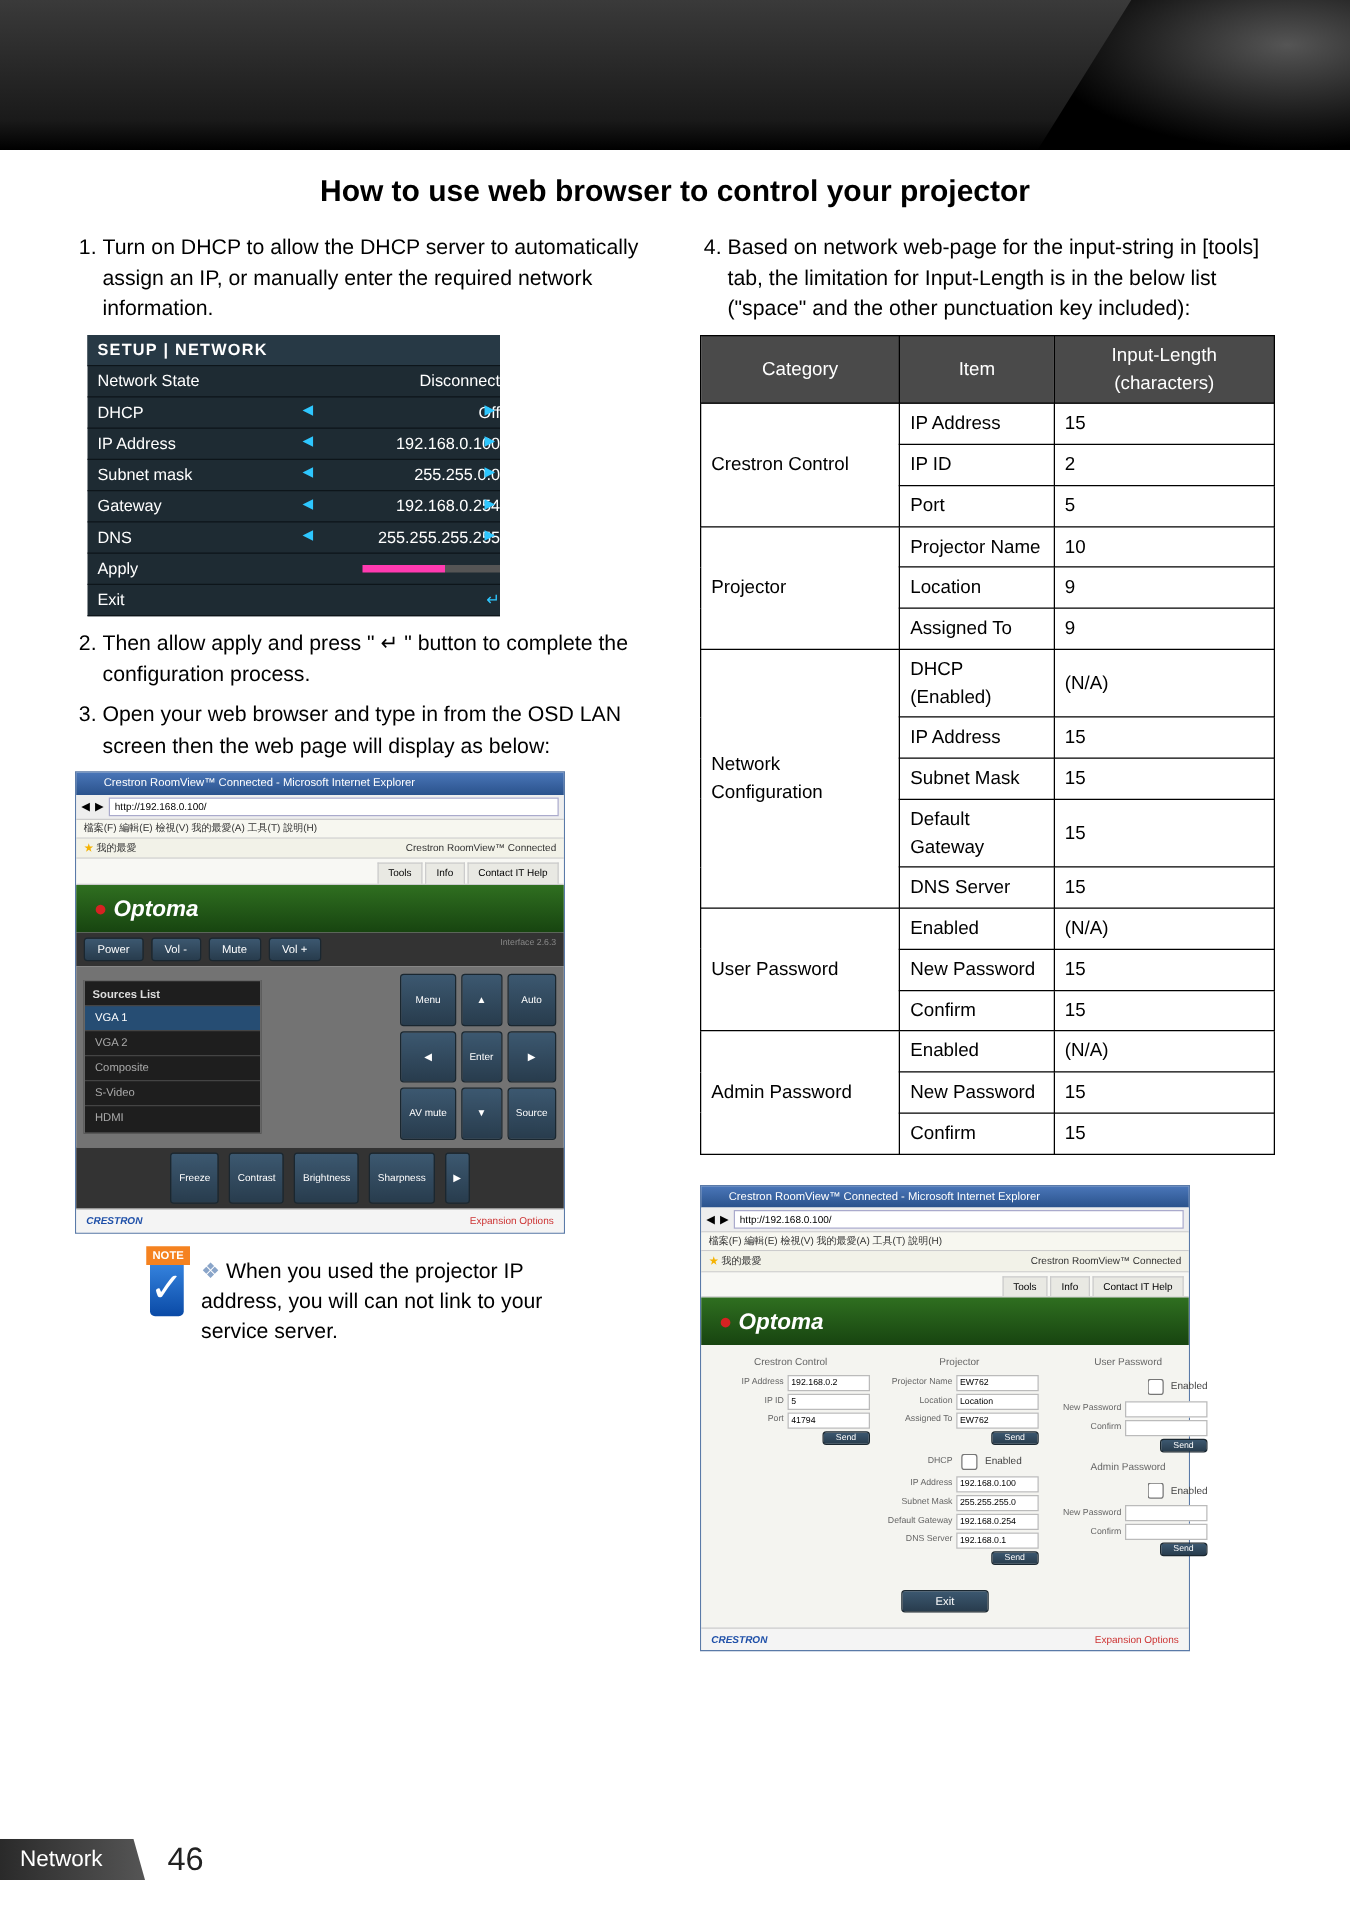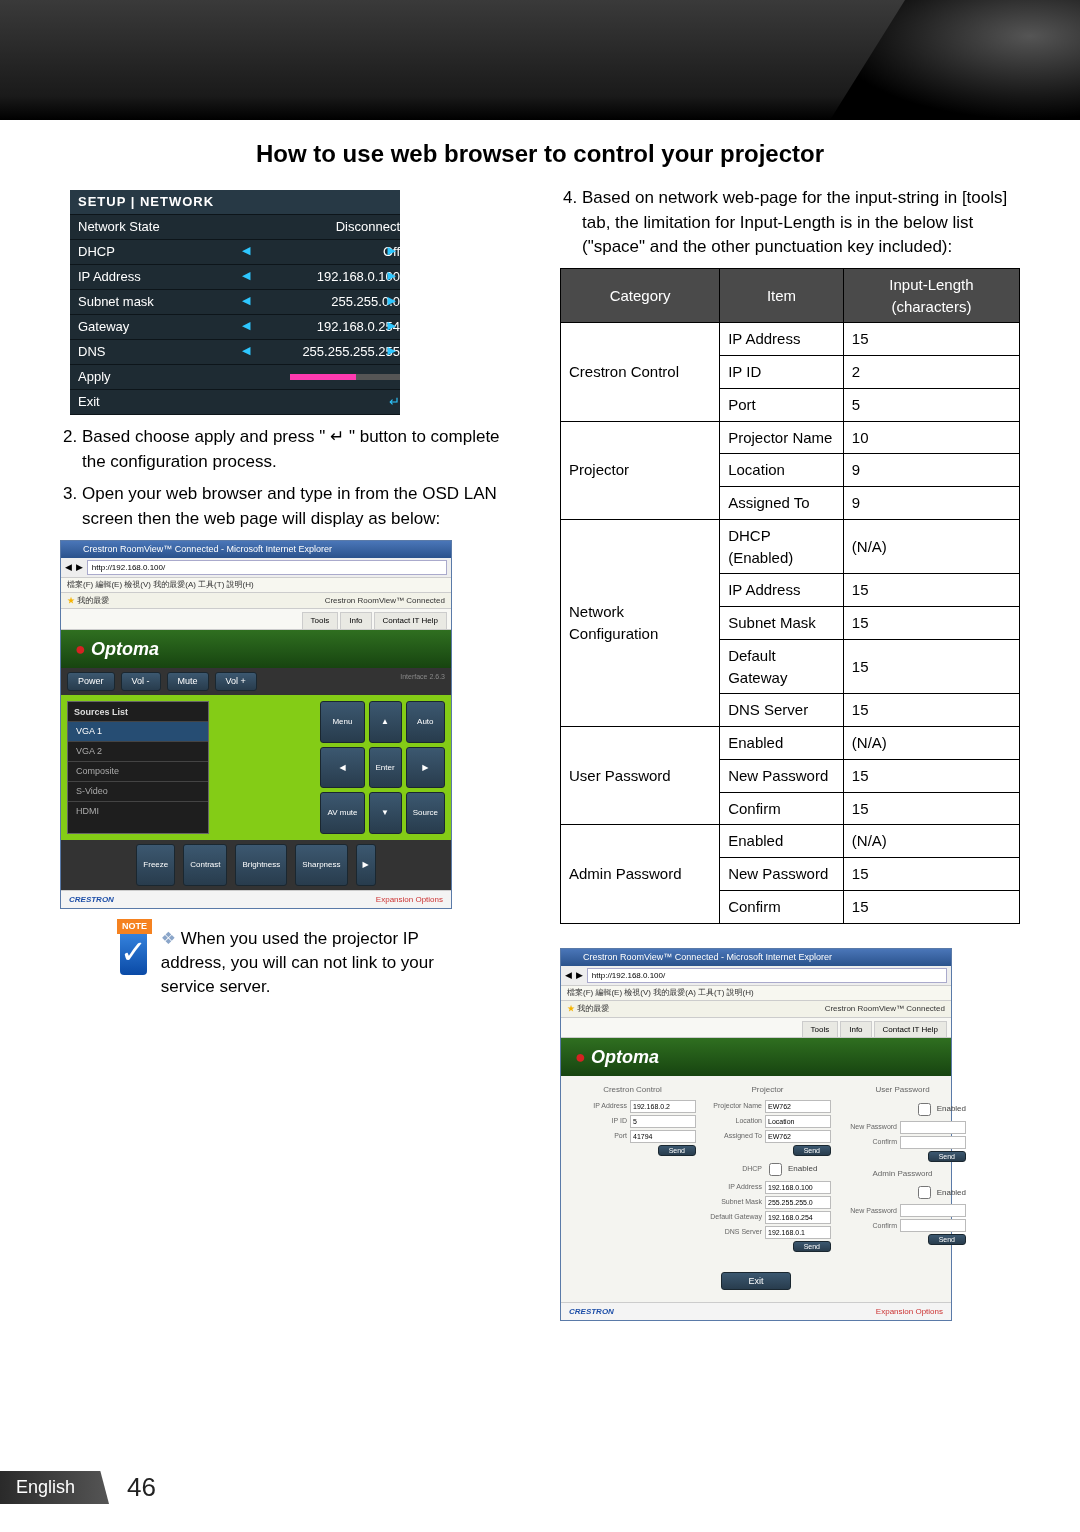--- a/index.html
+++ b/index.html
@@ -201,25 +201,26 @@
     background: linear-gradient(#3c5870, #283c4d);
     color: #fff;
     border: 1px solid #1a2730;
     border-radius: 3px;
     padding: 2px 10px;
     font-size: 9px;
     text-align: center;
   }
   .ctrl-btn.sm { padding: 14px 6px; font-size: 8px; }
   .sources-area {
-    background: #84cc16;
+    background: #737373;
     color: #ccc;
     padding: 6px;
     display: flex;
     gap: 10px;
+    align-items: center;
   }
   .sources-list {
     background: #1e1e1e;
     border: 1px solid #666;
     width: 140px;
     padding: 2px 0;
   }
   .sources-list .hdr { color: #ddd; padding: 2px 6px; font-weight: bold; font-size: 9px; }
   .src-item { padding: 3px 8px; font-size: 9px; color: #aaa; border-top: 1px solid #444; }
   .src-item.active { color: #fff; background: #264d73; }
@@ -367,20 +368,23 @@
 <div class="page">
   <div class="header-banner">
     <div class="lens-deco"></div>
   </div>
 
   <h2 class="section-title">How to use web browser to control your projector</h2>
 
   <div class="two-col">
 
     <div class="col">
+      <ol class="steps" start="1">
+        <li>Turn on DHCP to allow the DHCP server to automatically assign an IP, or manually enter the required network information.</li>
+      </ol>
 
       <div class="osd-panel">
         <div class="osd-row osd-header">
             <span class="label" style="width:100%">SETUP  |  NETWORK</span>
           </div>
         <div class="osd-row">
             <span class="label">Network State</span>
             <span class="val">Disconnect</span>
           </div>
         <div class="osd-row">
@@ -407,21 +411,21 @@
             <span class="label">Apply</span>
             <span class="val"><span class="slider"></span></span>
           </div>
         <div class="osd-row">
             <span class="label">Exit</span>
             <span class="val" style="color:#2ec7ff;">↵</span>
           </div>
       </div>
 
       <ol class="steps" start="2">
-        <li>Based choose apply and press " ↵ " button to complete the configuration process.</li>
+        <li>Then allow apply and press " ↵ " button to complete the configuration process.</li>
         <li>Open your web browser and type in from the OSD LAN screen then the web page will display as below:</li>
       </ol>
 
       <div class="screenshot">
         <div class="titlebar">Crestron RoomView™ Connected - Microsoft Internet Explorer</div>
         <div class="addrbar">
           <span>◀</span>
           <span>▶</span>
           <span class="url">http://192.168.0.100/</span>
         </div>
@@ -694,16 +698,16 @@
 
         <div class="footer-bar">
           <span class="crestron">CRESTRON</span>
           <span>Expansion Options</span>
         </div>
       </div>
     </div>
   </div>
 
   <div class="page-footer">
-    <span class="lang-chip">English</span>
+    <span class="lang-chip">Network</span>
     <span class="pagenum">46</span>
   </div>
 </div>
 
 </body></html>

